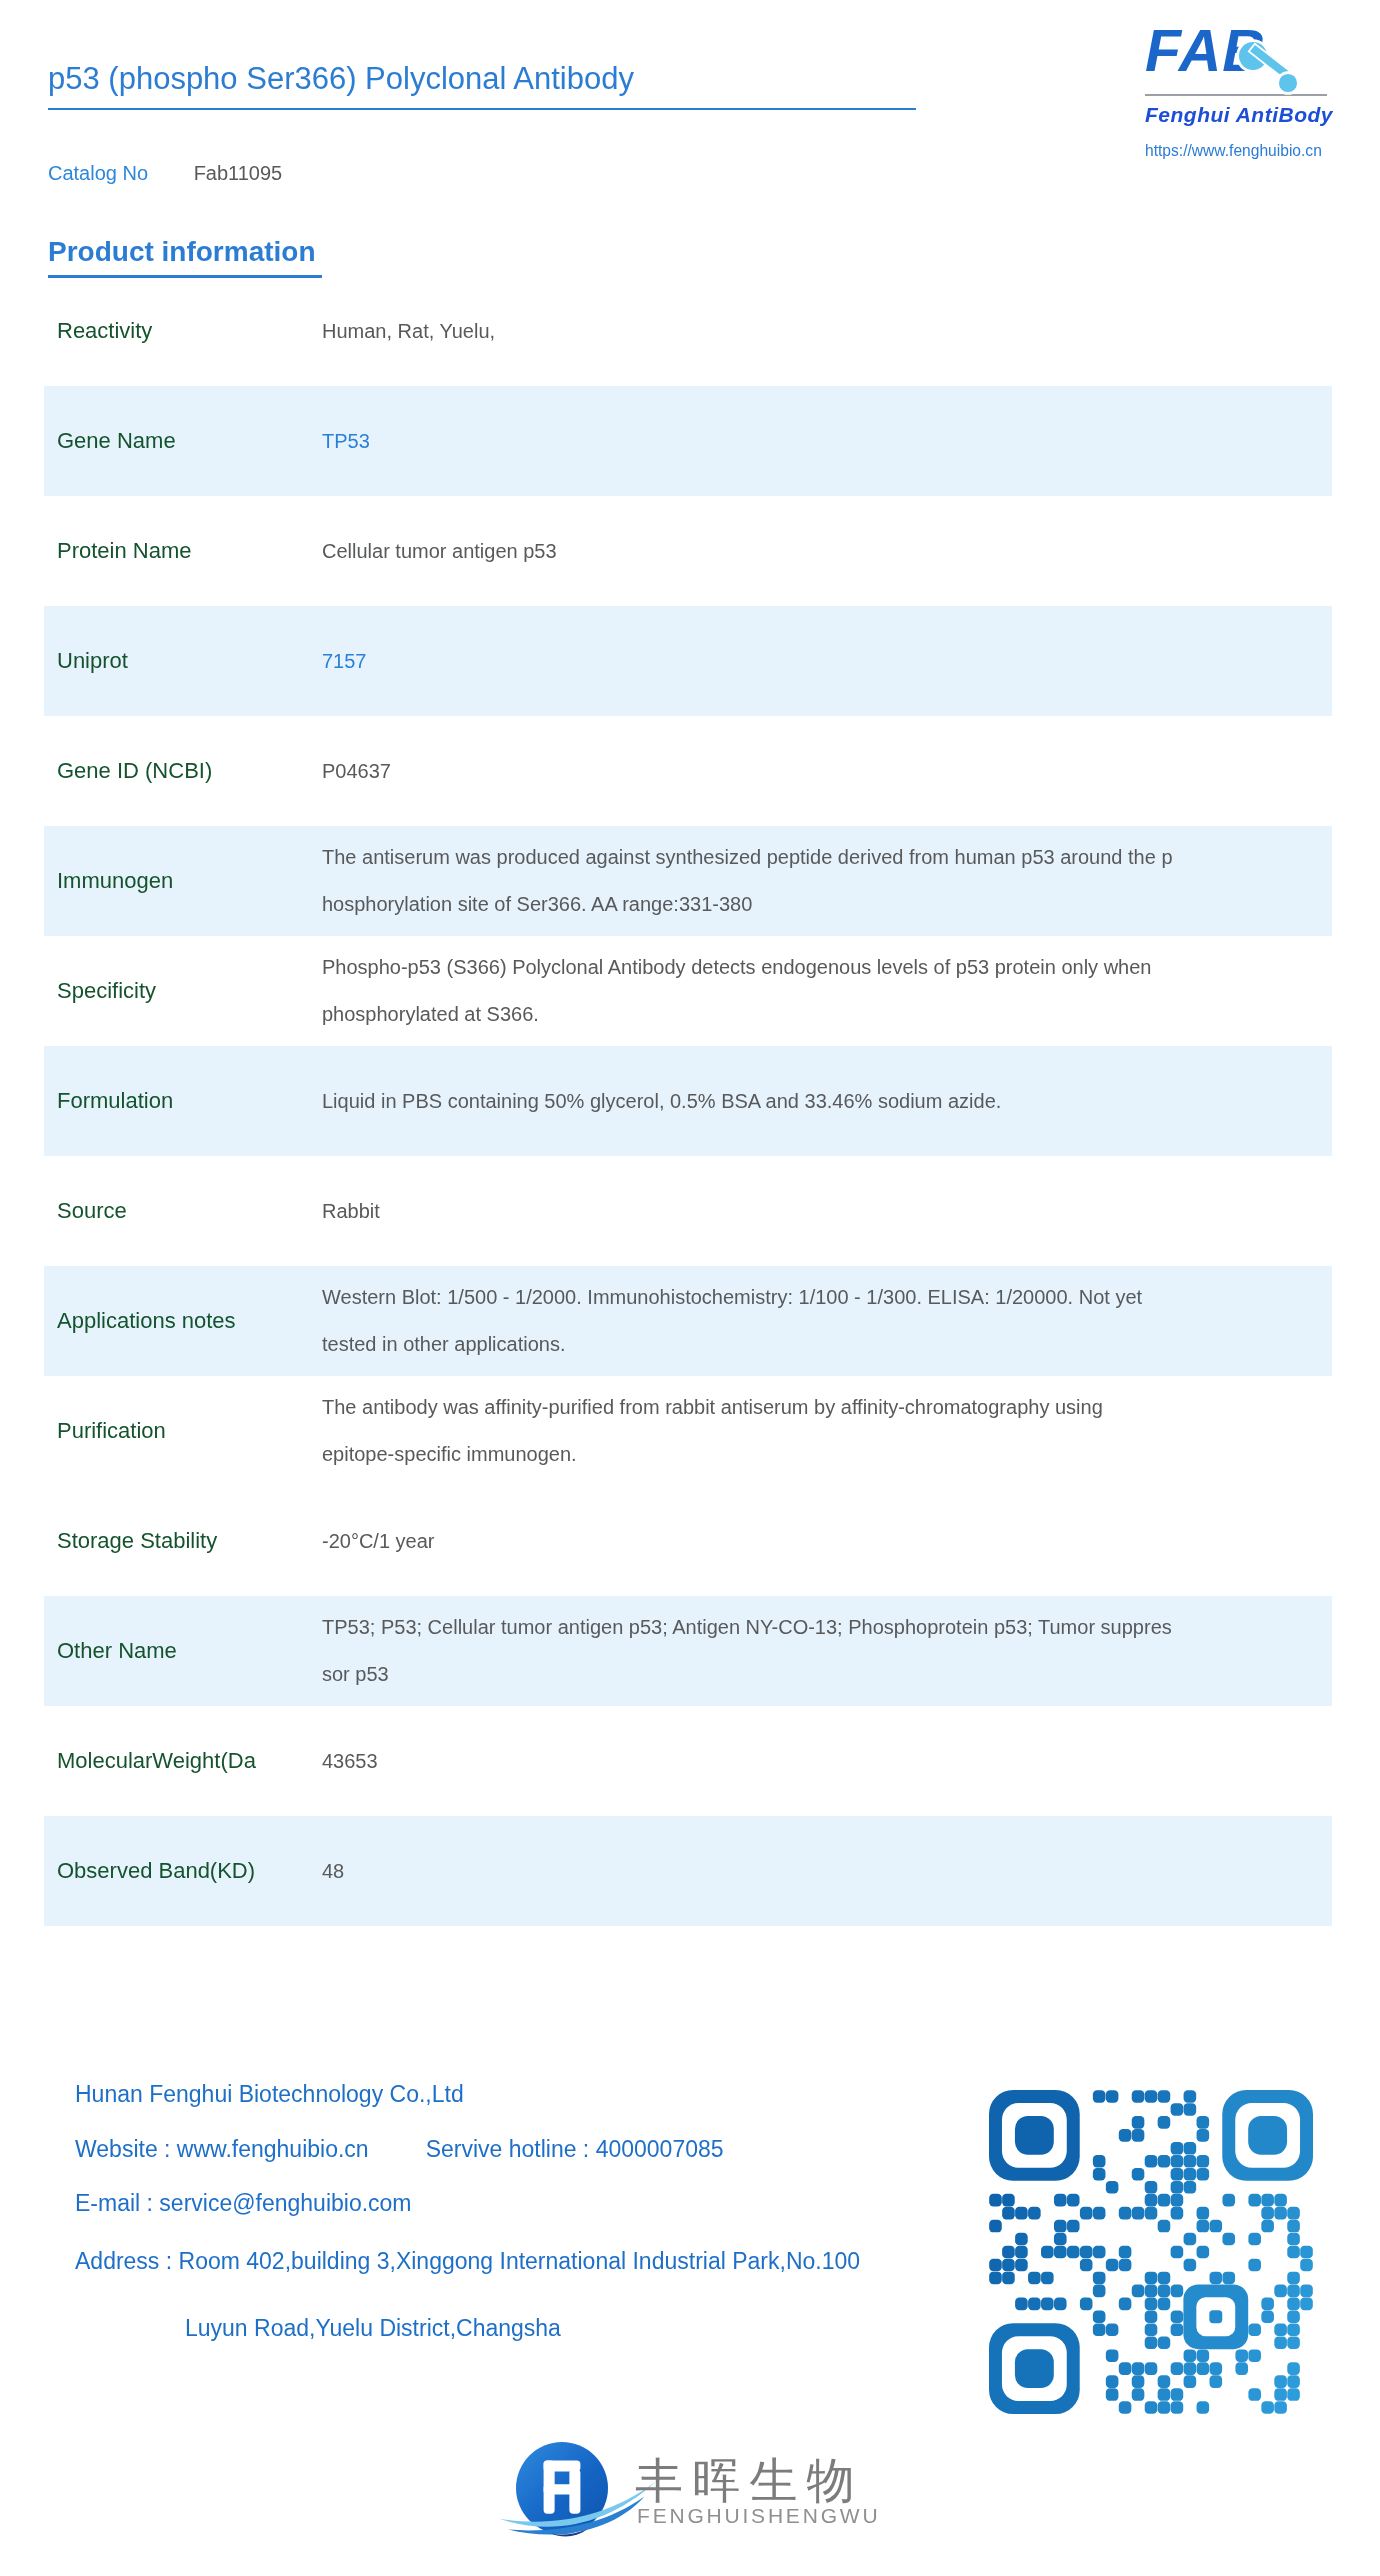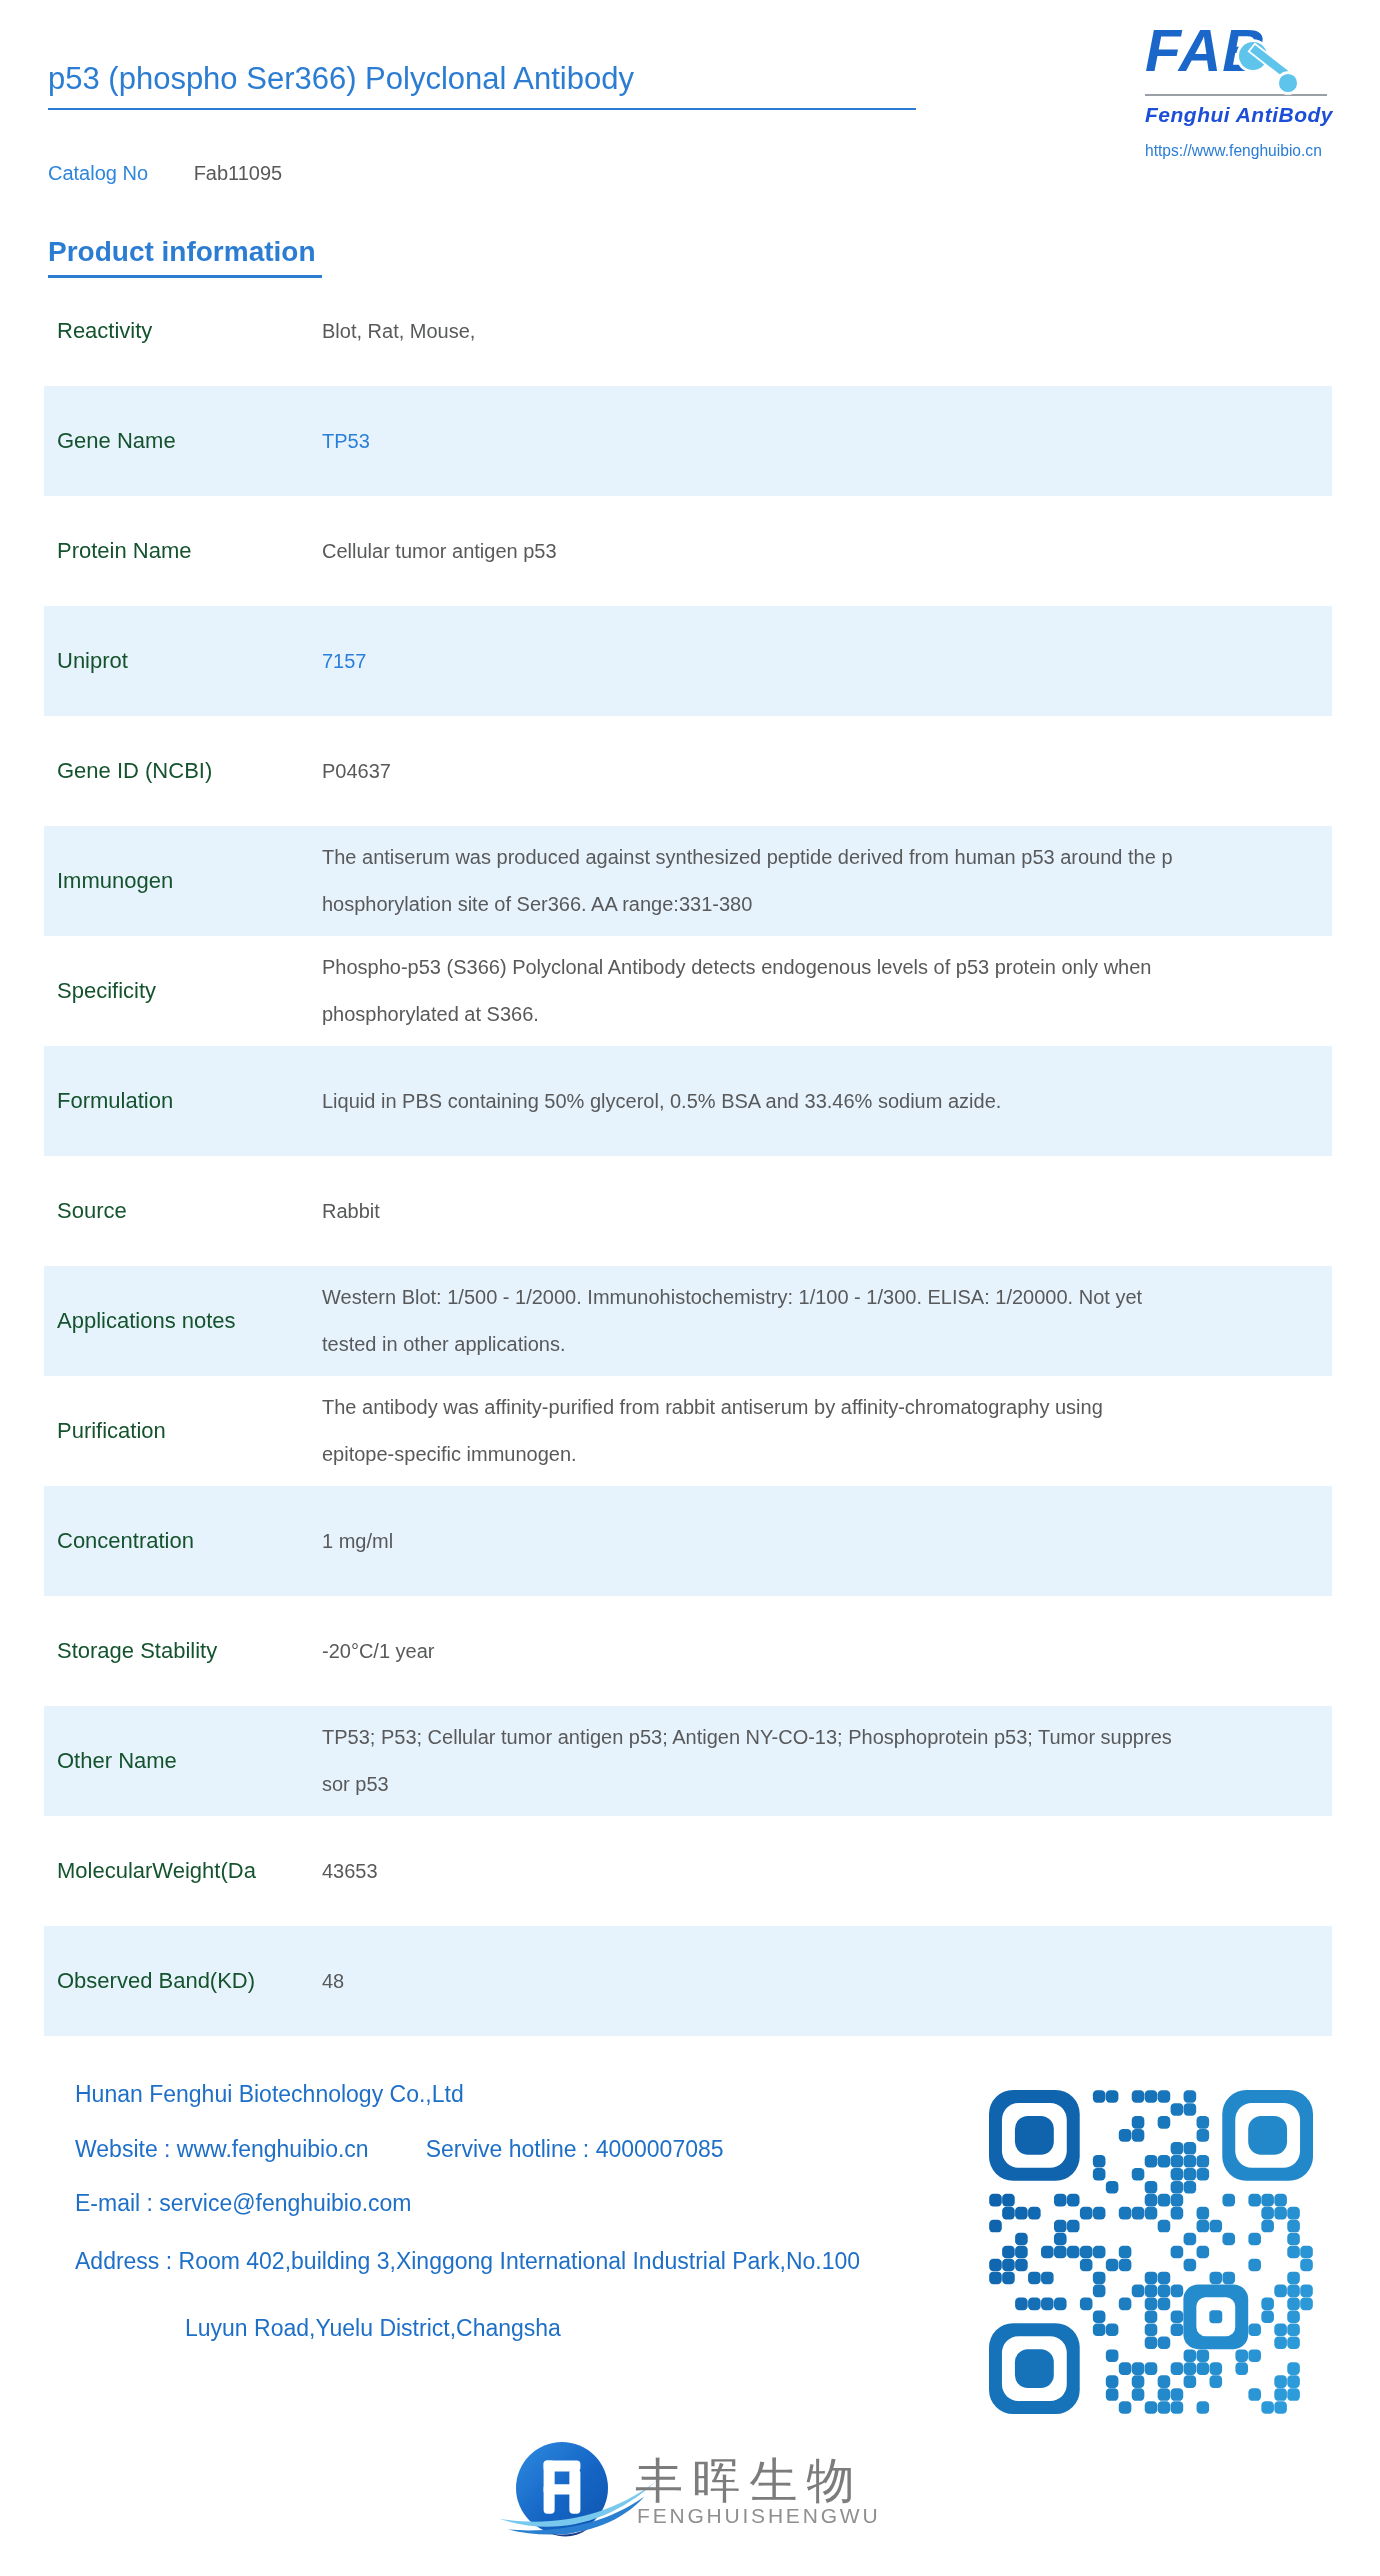--- a/index.html
+++ b/index.html
@@ -70,21 +70,21 @@
   <span class="catalog-label">Catalog No</span>
   <span class="catalog-value">Fab11095</span>
 </div>
 
 <div class="abs section-heading">Product information</div>
 <div class="abs section-underline"></div>
 
 <div class="abs table" id="table">
     <div class="row">
       <div class="row-label">Reactivity</div>
-      <div class="row-value">Blot,  Rat,  Mouse,</div>
+      <div class="row-value">Human,  Rat,  Yuelu,</div>
     </div>
     <div class="row shaded">
       <div class="row-label">Gene Name</div>
       <div class="row-value link">TP53</div>
     </div>
     <div class="row">
       <div class="row-label">Protein Name</div>
       <div class="row-value">Cellular tumor antigen p53</div>
     </div>
     <div class="row shaded">
@@ -115,24 +115,20 @@
     </div>
     <div class="row shaded">
       <div class="row-label">Applications notes</div>
       <div class="row-value">Western Blot: 1/500 - 1/2000. Immunohistochemistry: 1/100 - 1/300. ELISA: 1/20000. Not yet
  tested in other applications.</div>
     </div>
     <div class="row">
       <div class="row-label">Purification</div>
       <div class="row-value">The antibody was affinity-purified from rabbit antiserum by affinity-chromatography using
 epitope-specific immunogen.</div>
-    </div>
-    <div class="row shaded">
-      <div class="row-label">Concentration</div>
-      <div class="row-value">1 mg/ml</div>
     </div>
     <div class="row">
       <div class="row-label">Storage Stability</div>
       <div class="row-value">-20°C/1 year</div>
     </div>
     <div class="row shaded">
       <div class="row-label">Other Name</div>
       <div class="row-value">TP53; P53; Cellular tumor antigen p53; Antigen NY-CO-13; Phosphoprotein p53; Tumor suppres
 sor p53</div>
     </div>

